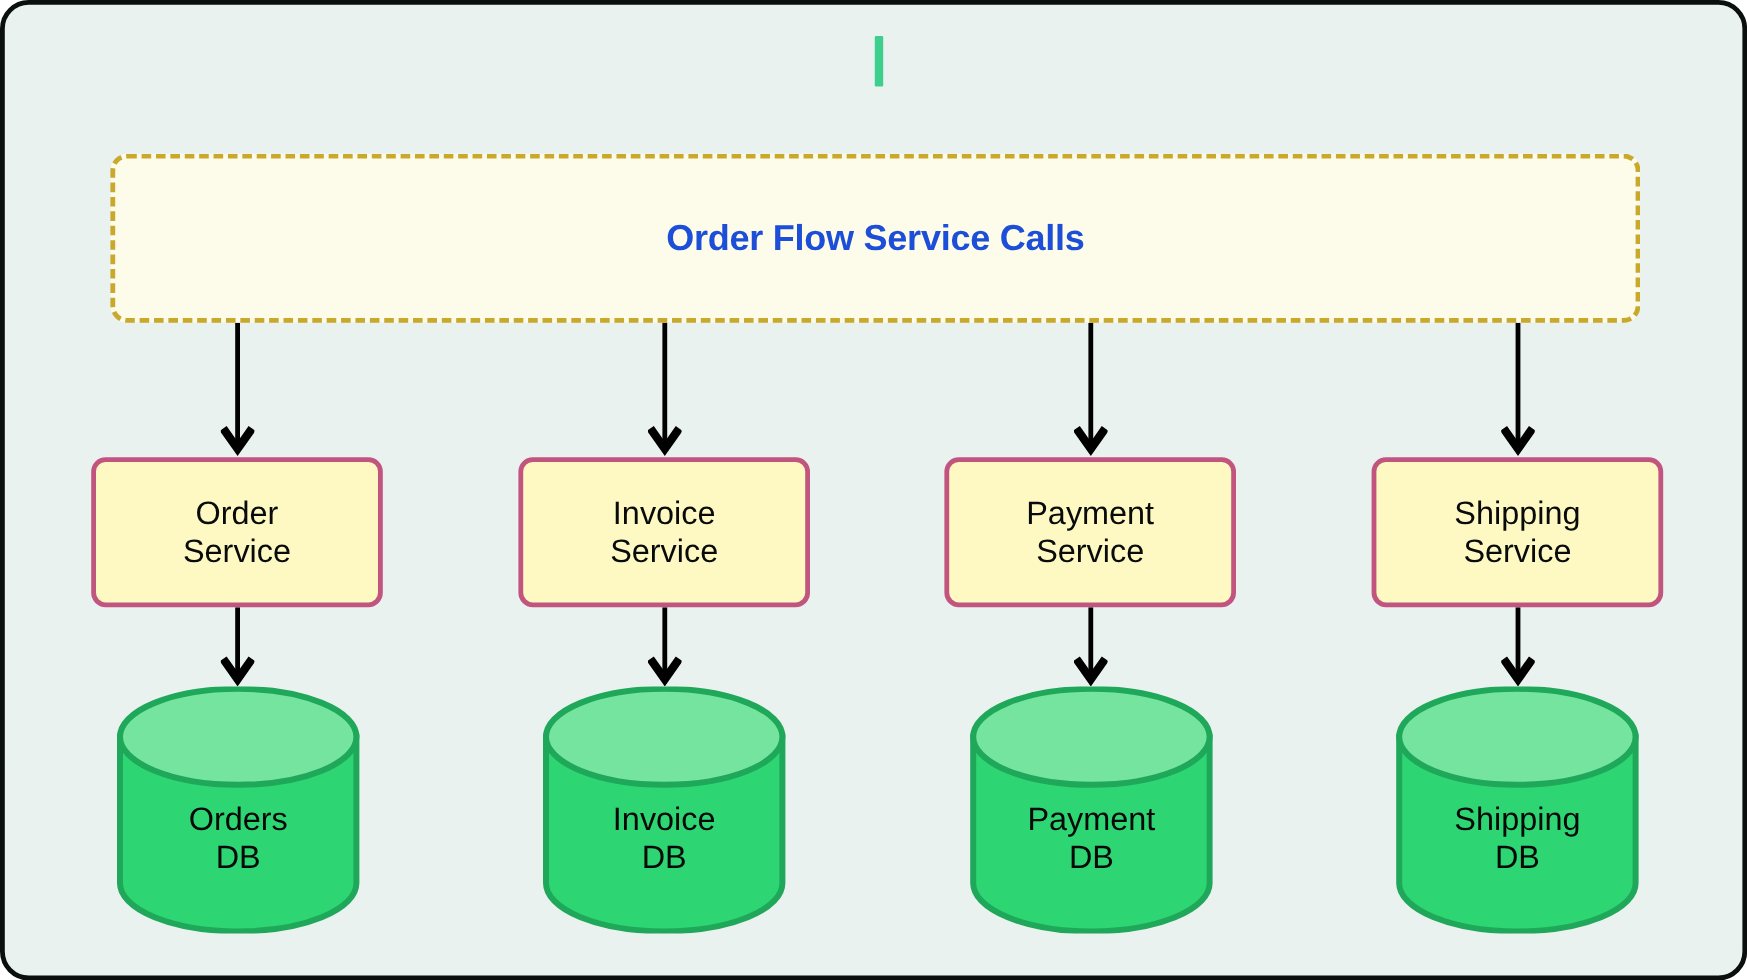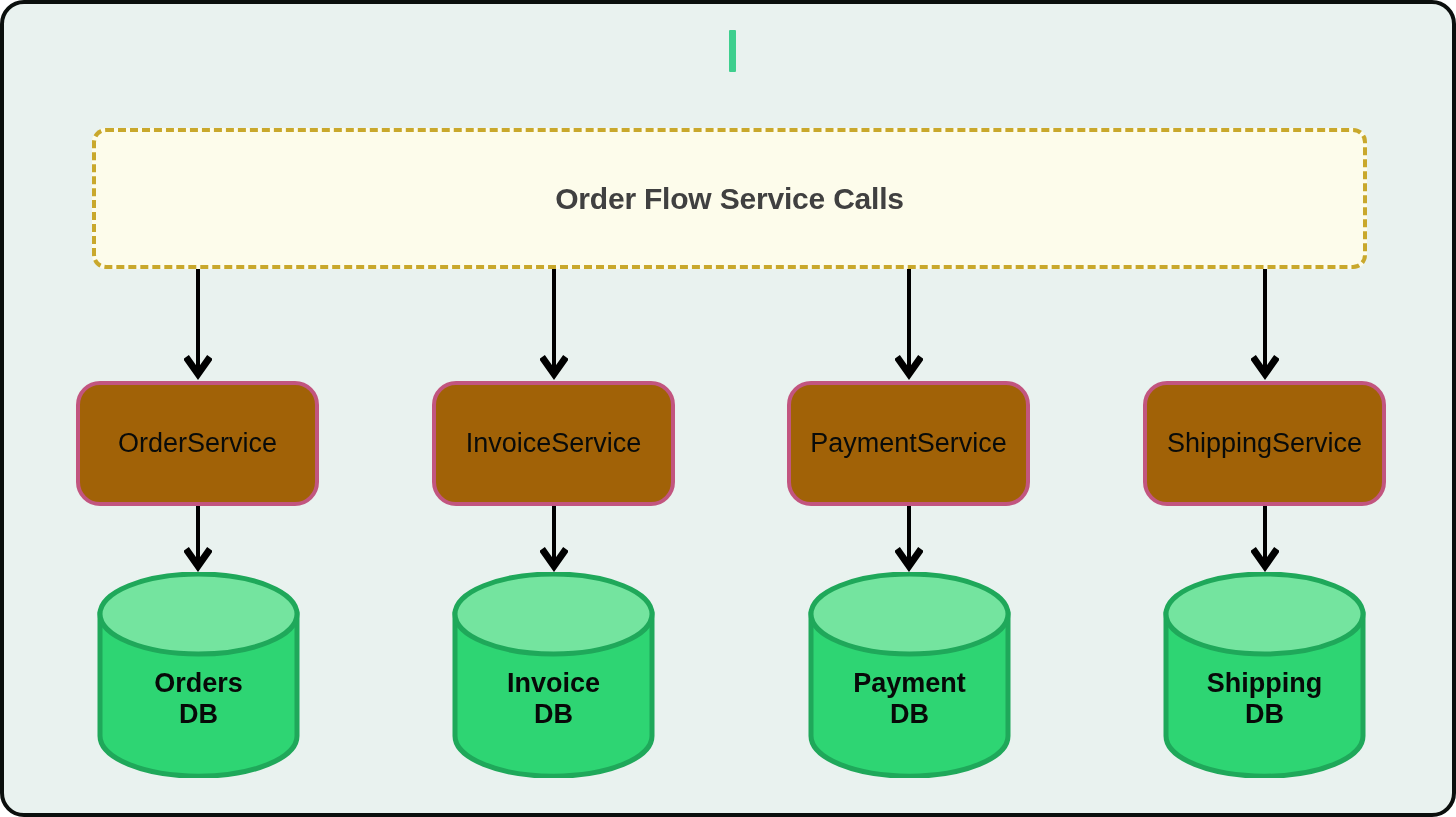--- a/index.html
+++ b/index.html
@@ -63,42 +63,42 @@
     background: #fdfceb;
     border: 4px dashed #c9a82c;
     border-radius: 14px;
     display: flex;
     align-items: center;
     justify-content: center;
   }
   .group-title {
     font-size: 30px;
     font-weight: 700;
-    color: #404040;
+    color: #1d4ed8;
     letter-spacing: -0.2px;
   }
 
   
   .arrow {
     position: absolute;
     pointer-events: none;
   }
   .arrow svg { display: block; }
 
   
   .service-box {
     position: absolute;
     width: 243px;
     height: 125px;
     box-sizing: border-box;
-    background: #a16207;
+    background: #fef9c3;
     border: 4px solid #c2557f;
-    border-radius: 24px;
+    border-radius: 12px;
     display: flex;
-    flex-direction: row;
+    flex-direction: column;
     align-items: center;
     justify-content: center;
     line-height: 1.12;
   }
   .service-box span {
     font-size: 27px;
     font-weight: 400;
     color: #090b0a;
   }
 
@@ -118,21 +118,21 @@
     left: 0;
     top: 96px;
     width: 205px;
     text-align: center;
     line-height: 1.16;
     z-index: 2;
   }
   .db-label span {
     display: block;
     font-size: 27px;
-    font-weight: 700;
+    font-weight: 400;
     color: #070908;
   }
 </style>
 </head>
 <body>
 
 <div id="canvas">
 
   <div class="title-row">
     <div class="title-accent"></div>

